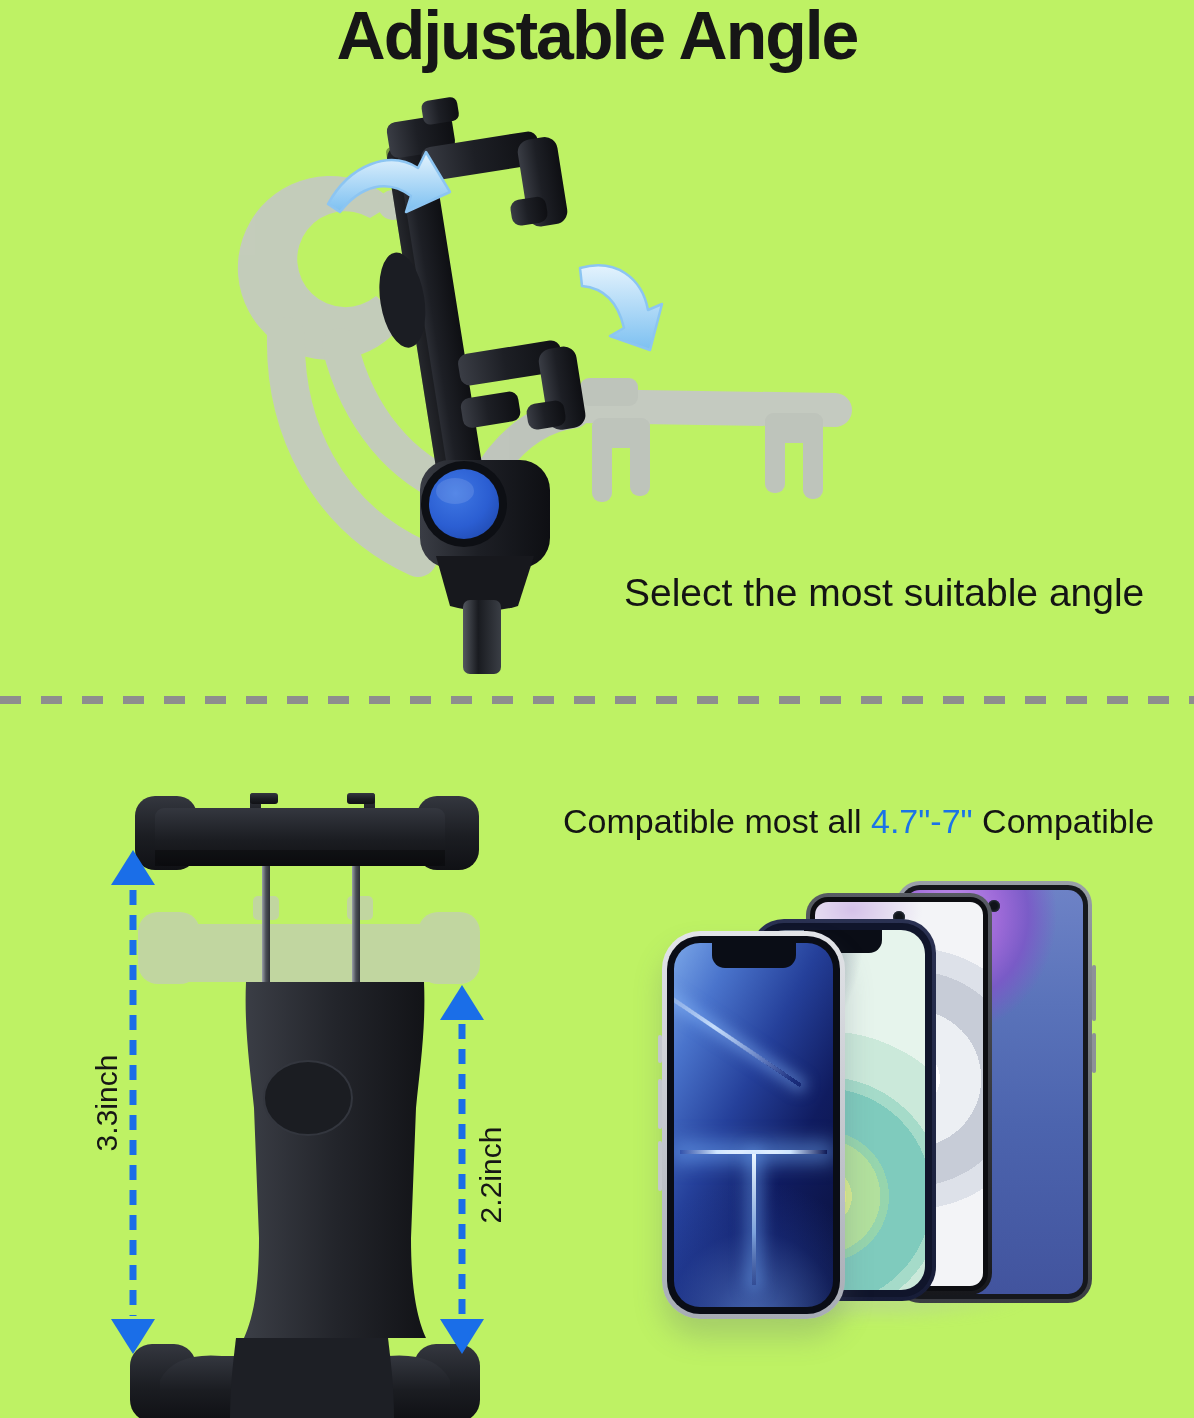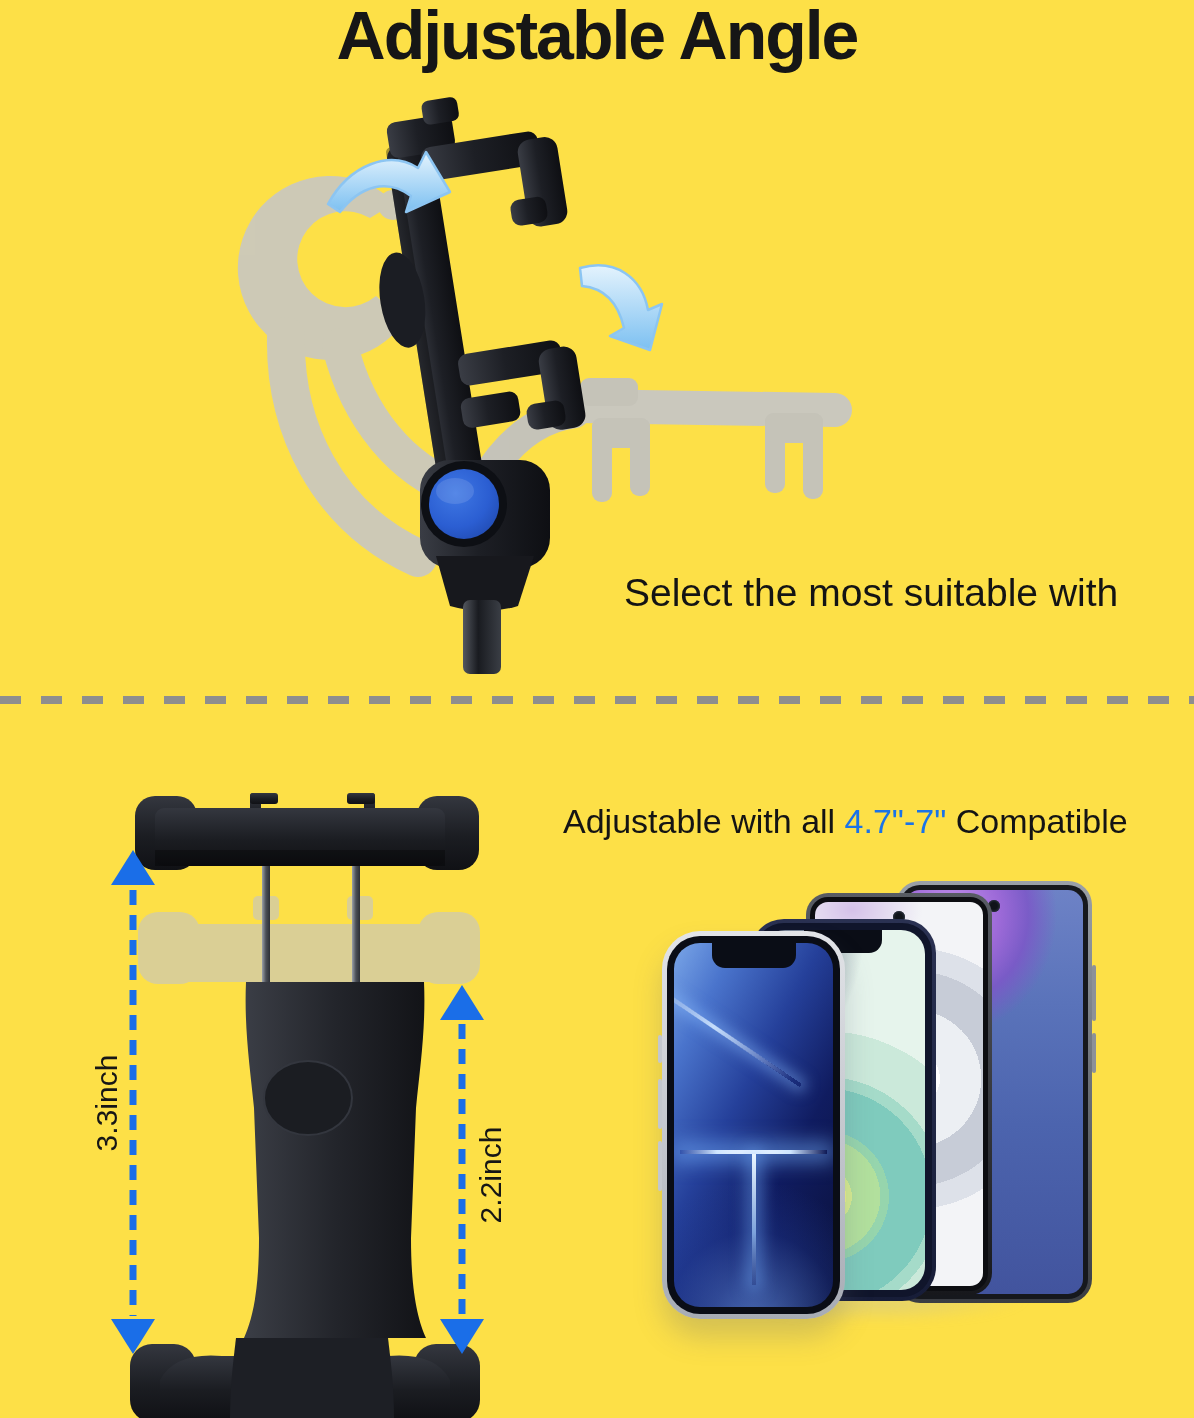--- a/index.html
+++ b/index.html
@@ -1,16 +1,16 @@
 <!DOCTYPE html>
 <html style="--accent-blue: #1a6ee8; --highlight-blue: #1a73e8; --knob-blue: #2e63d6; --arrow-blue: #8cc5f2; --divider-gray: #8e8e8e; --ghost-gray: #c5c6ca; --title-text: #161616;"><head>
 <meta charset="utf-8">
 <style>
   html,body{margin:0;padding:0;background:#ffffff;}
-  .page{position:relative;width:1194px;height:1418px;background:#fde047;overflow:hidden;
+  .page{position:relative;width:1194px;height:1418px;background:#bef264;overflow:hidden;
         font-family:"Liberation Sans", sans-serif;}
 
   
   .title{position:absolute;left:0;top:-4px;width:100%;text-align:center;
          font-size:68px;font-weight:bold;letter-spacing:-2px;color:var(--title-text,#161616);
          white-space:nowrap;}
   .angle-caption{position:absolute;left:624px;top:571px;font-size:39px;color:#141414;
                  white-space:nowrap;}
   .compat-heading{position:absolute;left:563px;top:802px;font-size:34px;color:#141414;
                   white-space:nowrap;}
@@ -166,21 +166,21 @@
       <circle cx="284" cy="416" r="35" fill="url(#knobG)"></circle>
       <ellipse cx="275" cy="403" rx="19" ry="13" fill="rgba(255,255,255,0.12)"></ellipse>
     </g>
 
     <path d="M148,116 C170,76 210,62 238,80 L246,64 L270,104 L226,124 L231,108
              C207,90 180,98 160,124 Z" fill="url(#arrowG)" stroke="var(--arrow-blue,#8cc5f2)" stroke-width="2.5" stroke-linejoin="round"></path>
     <path d="M400,180 C436,170 462,190 468,222 L482,216 L470,262 L430,248 L444,240
              C438,214 424,200 402,198 Z" fill="url(#arrowG)" stroke="var(--arrow-blue,#8cc5f2)" stroke-width="2.5" stroke-linejoin="round"></path>
   </svg>
 
-  <div class="angle-caption">Select the most suitable with</div>
+  <div class="angle-caption">Select the most suitable angle</div>
 
   <div class="divider"></div>
 
   <svg class="clamp-illu" viewBox="0 0 480 640" xmlns="http://www.w3.org/2000/svg">
     <defs>
       <linearGradient id="barG" x1="0" y1="0" x2="0" y2="1">
         <stop offset="0" stop-color="#34373f"></stop>
           <stop offset="0.55" stop-color="#1b1d22"></stop>
         <stop offset="1" stop-color="#101115"></stop>
       </linearGradient>
@@ -241,21 +241,21 @@
     <g stroke="var(--accent-blue,#1a6ee8)" fill="var(--accent-blue,#1a6ee8)">
       <line x1="402" y1="246" x2="402" y2="538" stroke-width="7" stroke-dasharray="15 10"></line>
       <polygon points="402,207 380,242 424,242" stroke="none"></polygon>
       <polygon points="402,576 380,541 424,541" stroke="none"></polygon>
     </g>
   </svg>
 
   <div class="measure-label lbl-33">3.3inch</div>
   <div class="measure-label lbl-22">2.2inch</div>
 
-  <div class="compat-heading"><span>Adjustable with all </span><span class="hl">4.7"-7"</span><span> Compatible</span></div>
+  <div class="compat-heading"><span>Compatible most all </span><span class="hl">4.7"-7"</span><span> Compatible</span></div>
 
   <div class="phone-reflection"></div>
 
   <div class="phone p4">
     <div class="sbtn" style="top:84px;height:56px;"></div>
     <div class="sbtn" style="top:152px;height:40px;"></div>
     <div class="bezel">
       <div class="screen">
         <div class="punch" style="top:10px;"></div>
       </div>

